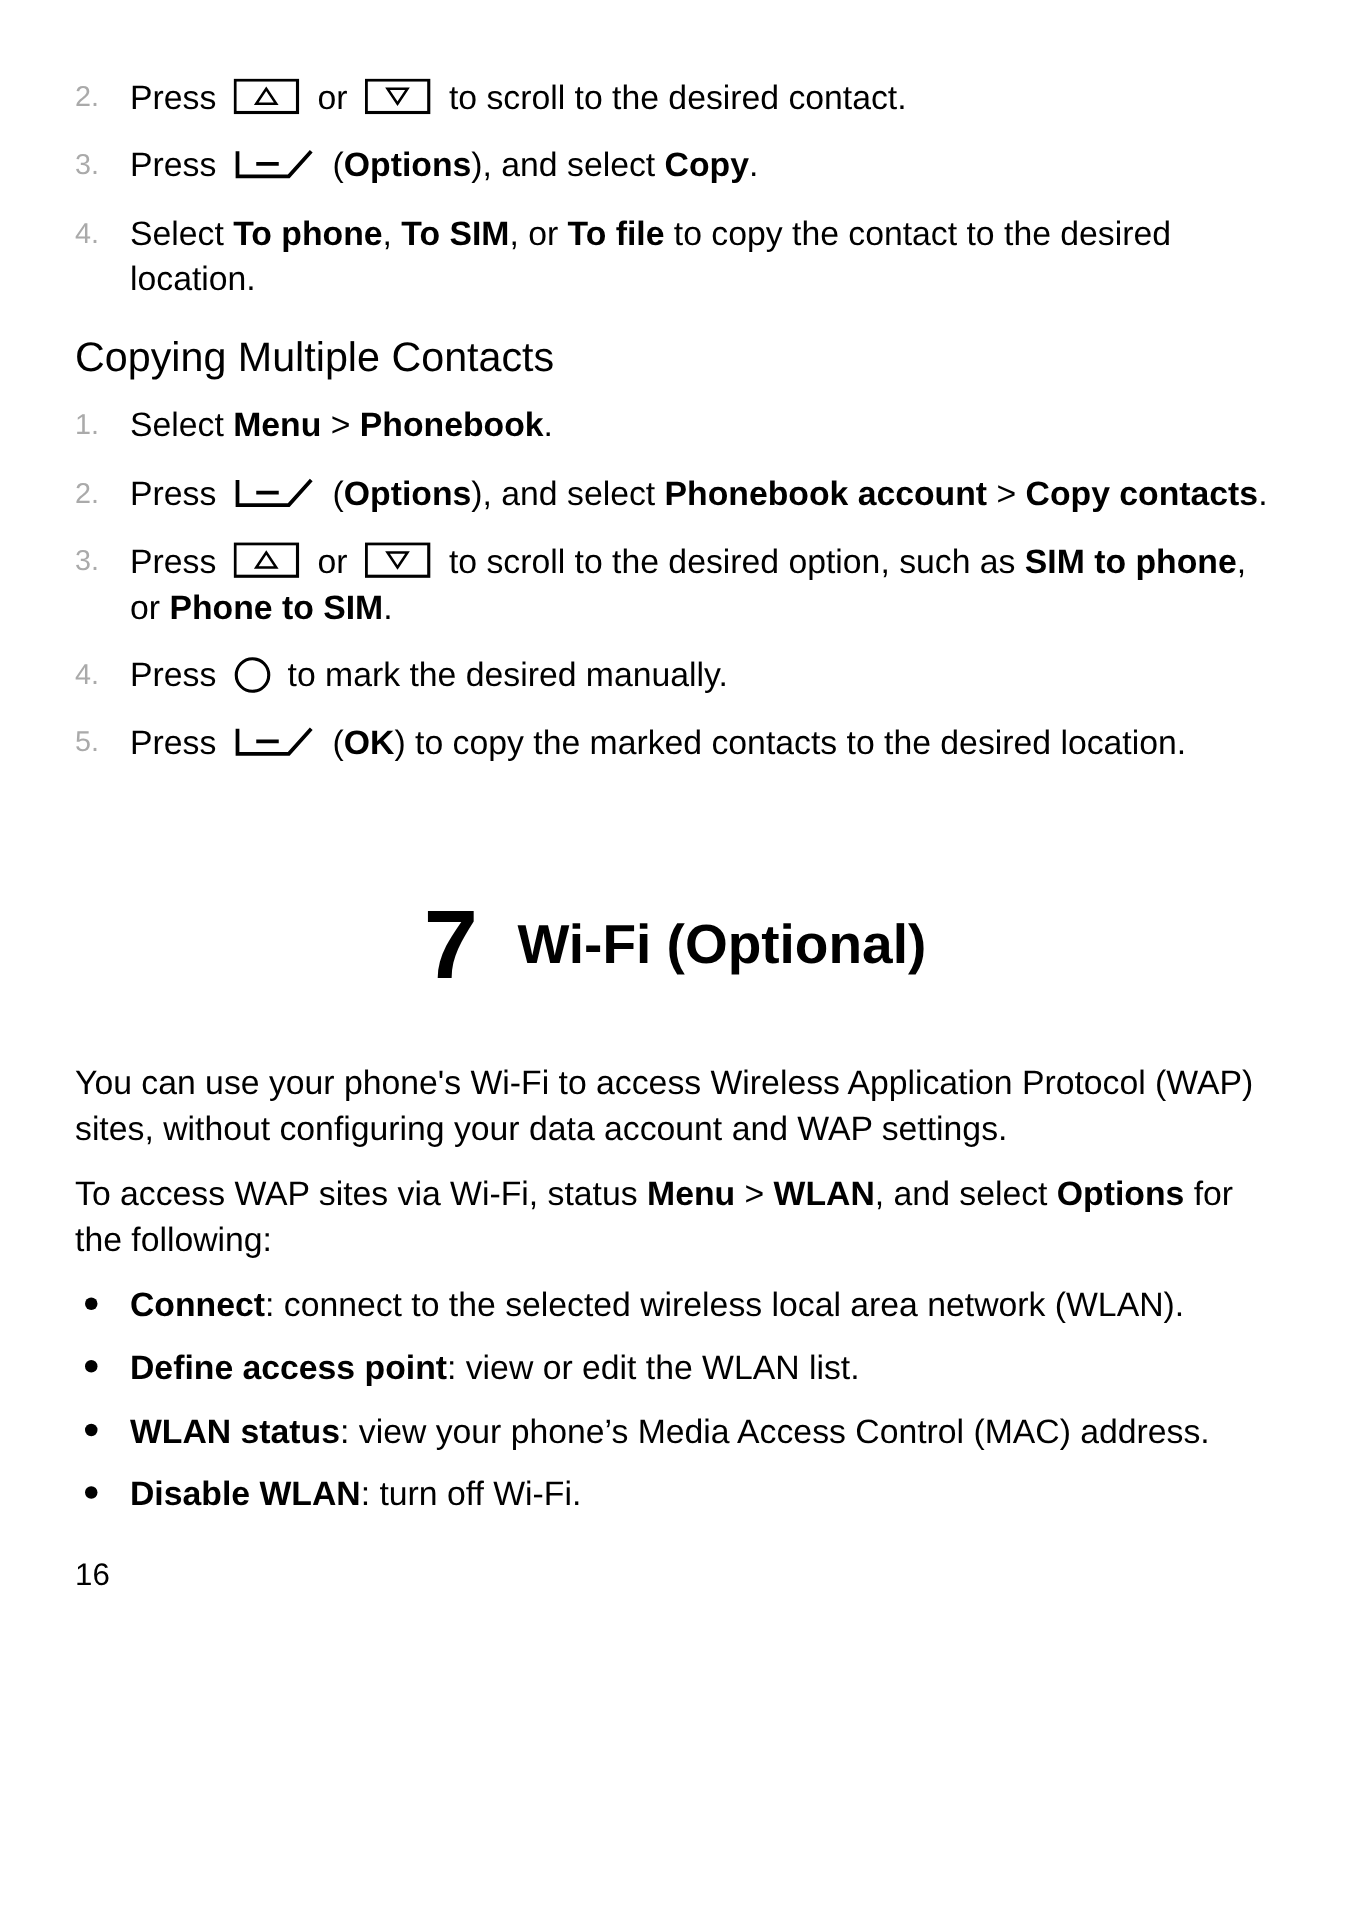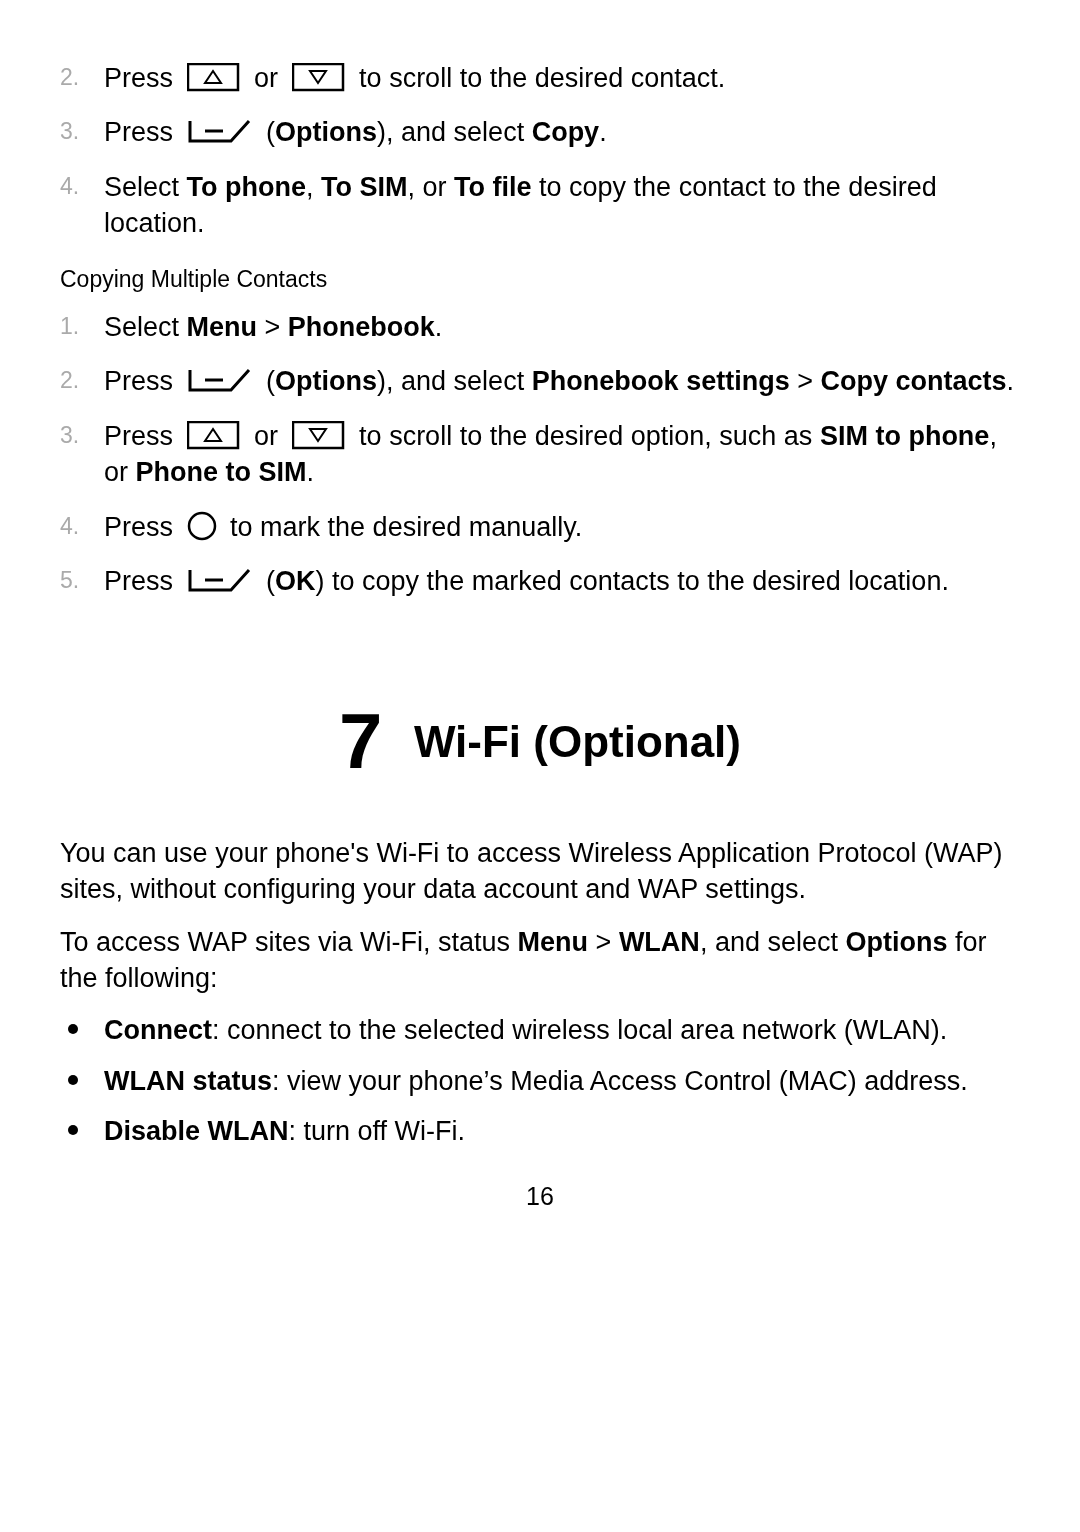--- a/index.html
+++ b/index.html
@@ -17,29 +17,29 @@
     position: absolute; left: 0; top: 2px;
     color: #aaa; font-size: 23px;
   }
   .bullets { list-style: none; margin-top: 10px; }
   .bullets > li { position: relative; padding-left: 44px; margin-bottom: 14px; }
   .bullets > li::before {
     content: ""; position: absolute; left: 8px; top: 12px;
     width: 10px; height: 10px; background: #000; border-radius: 50%;
   }
   strong { font-weight: 700; }
-  h2.subhead { font-size: 23px; font-weight: 400; margin: 22px 0 14px 0; }
+  h2.subhead { font-size: 33px; font-weight: 400; margin: 22px 0 14px 0; }
   .chapter {
     text-align: center; margin: 90px 0 40px 0;
     font-weight: 700;
   }
   .chapter .chnum { font-size: 78px; display: inline-block; vertical-align: middle; margin-right: 24px; }
   .chapter .chtitle { font-size: 44px; display: inline-block; vertical-align: middle; }
   .para { margin-bottom: 16px; margin-top: 12px; }
-  .pagenum { text-align: center; margin-top: 30px; font-size: 25px; }
+  .pagenum { text-align: left; margin-top: 30px; font-size: 25px; }
   .key-icon {
     display: inline-block; vertical-align: middle;
     margin: 0 6px; position: relative; top: -2px;
   }
   .key-icon svg { display: block; }
 </style>
 </head>
 <body>
 
 <svg width="0" height="0" style="position:absolute">
@@ -95,21 +95,21 @@
   <li>
     <span class="num">1.</span>
     <span>Select </span><strong>Menu</strong><span> &gt; </span><strong>Phonebook</strong><span>.</span>
   </li>
   <li>
     <span class="num">2.</span>
     <span>Press</span>
     <span class="key-icon"><svg width="66" height="28">
           <use href="#svg-soft"></use>
         </svg></span>
-    <span> (</span><strong>Options</strong><span>), and select </span><strong>Phonebook settings</strong><span> &gt; </span><strong>Copy</strong>
+    <span> (</span><strong>Options</strong><span>), and select </span><strong>Phonebook account</strong><span> &gt; </span><strong>Copy</strong>
     <strong>contacts</strong><span>.</span>
   </li>
   <li>
     <span class="num">3.</span>
     <span>Press</span>
     <span class="key-icon"><svg width="54" height="30">
           <use href="#svg-up"></use>
         </svg></span>
     <span>or</span>
     <span class="key-icon"><svg width="54" height="30">
@@ -142,17 +142,18 @@
 </div>
 
 <p class="para">You can use your phone's Wi-Fi to access Wireless Application Protocol (WAP) sites, without configuring your data account and WAP settings.</p>
 
 <p class="para">
   <span>To access WAP sites via Wi-Fi, status </span><strong>Menu</strong><span> &gt; </span><strong>WLAN</strong><span>, and select </span><strong>Options</strong><span> for the following:</span>
 </p>
 
 <ul class="bullets">
   <li><strong>Connect</strong><span>: connect to the selected wireless local area network (WLAN).</span></li>
+  <li><strong>Define access point</strong><span>: view or edit the WLAN list.</span></li>
   <li><strong>WLAN status</strong><span>: view your phone’s Media Access Control (MAC) address.</span></li>
   <li><strong>Disable WLAN</strong><span>: turn off Wi-Fi.</span></li>
 </ul>
 
 <div class="pagenum">16</div>
 
 </body></html>

